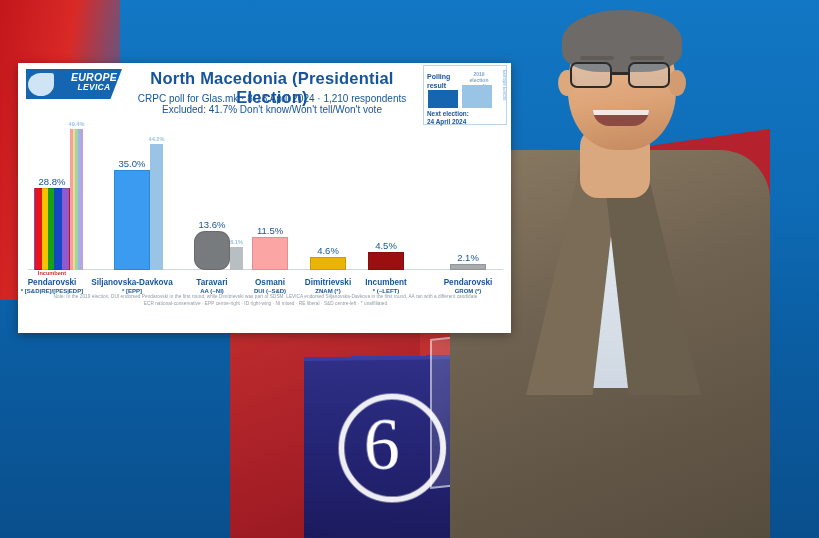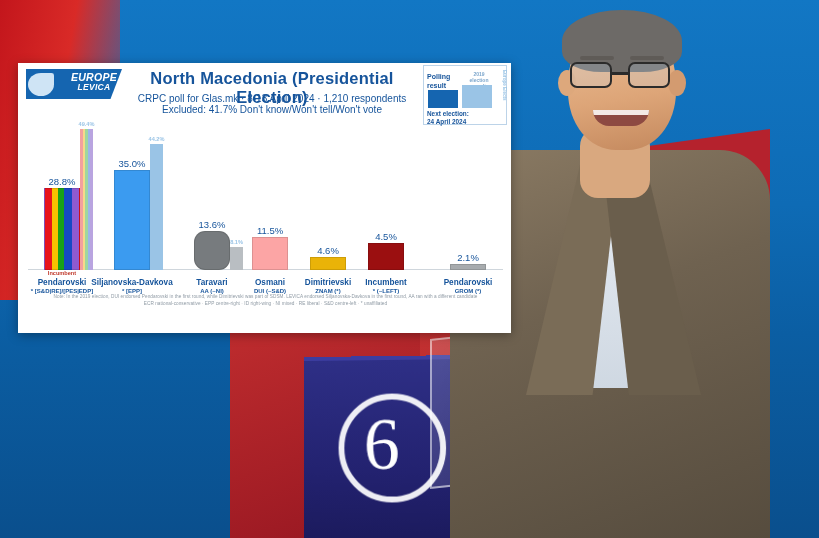--- a/index.html
+++ b/index.html
@@ -356,21 +356,21 @@
         <span>Next election:</span><br>
         <span>24 April 2024</span>
       </div>
       <div class="side-note">Europe Elects</div>
     </div>
   </div>
 
   <div class="plot">
     <div class="baseline"></div>
     <div id="bars-host">
-        <div class="bar-group" style="left: 16px;">
+        <div class="bar-group" style="left: 6px;">
           <div class="bar-main rainbow" style="height: 81.9692px;">
             <div class="bar-val">28.8%</div>
             <div class="incumbent">Incumbent</div>
             <div class="cand">
               <div class="cand-name">Pendarovski</div>
               <div class="cand-party">* [S&amp;D|RE]/[PES|EDP]</div>
             </div>
           </div>
           <div class="bar-prev rainbow-prev" style="height: 140.6px;">
             <div class="bar-prev-val">49.4%</div>
@@ -412,21 +412,21 @@
         <div class="bar-group" style="left: 282px;">
           <div class="bar-main" style="background: #eab308; height: 13.0923px;">
             <div class="bar-val">4.6%</div>
             <div class="cand">
               <div class="cand-name">Dimitrievski</div>
               <div class="cand-party">ZNAM (*)</div>
             </div>
           </div>
         </div>
         <div class="bar-group" style="left: 340px;">
-          <div class="bar-main" style="background: rgb(155, 15, 16); height: 27px;">
+          <div class="bar-main" style="background: rgb(155, 15, 16); height: 18px;">
             <div class="bar-val">4.5%</div>
             <div class="cand">
               <div class="cand-name">Incumbent</div>
               <div class="cand-party">* (~LEFT)</div>
             </div>
           </div>
         </div>
         <div class="bar-group" style="left: 398px;">
           <div class="bar-main" style="background: rgb(167, 171, 174); height: 5.97692px; margin-left: 24px;">
             <div class="bar-val">2.1%</div>

